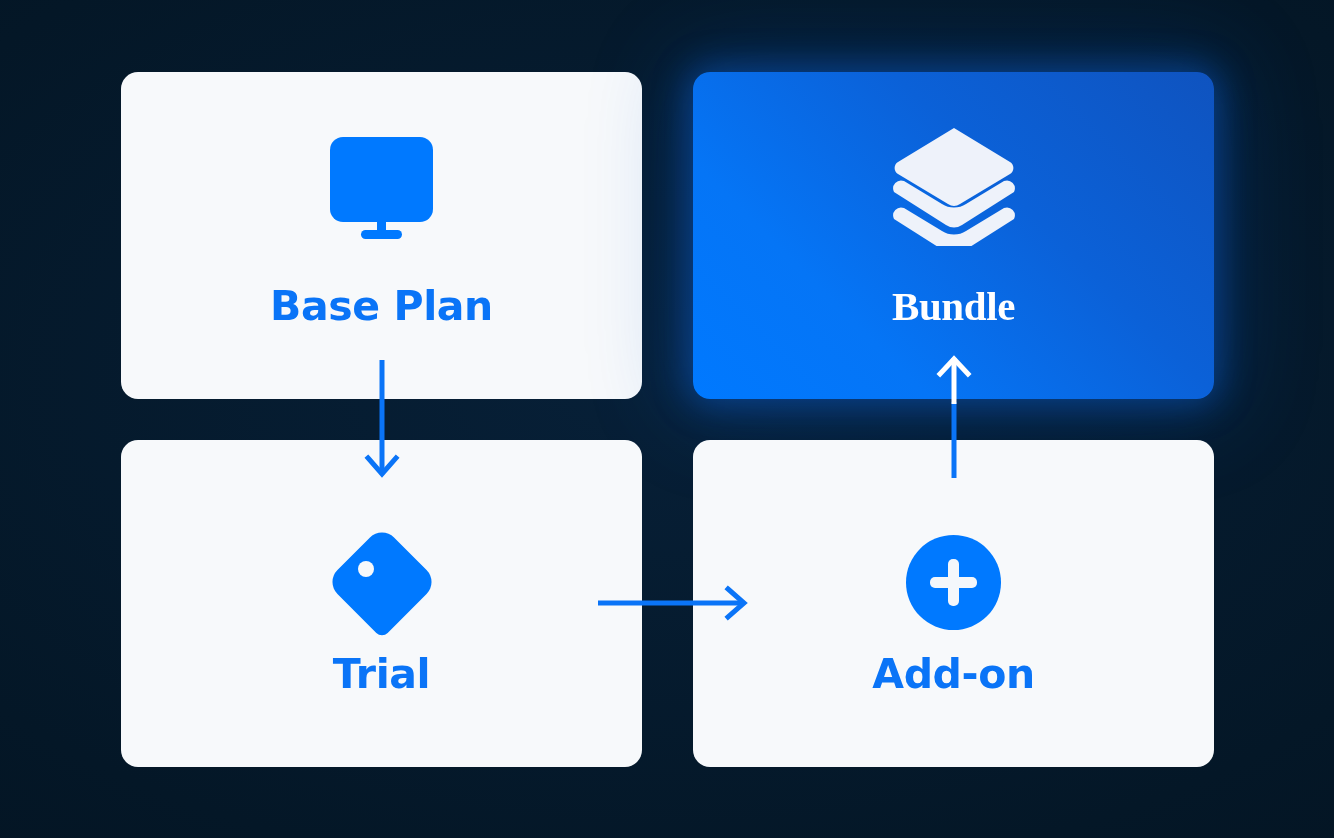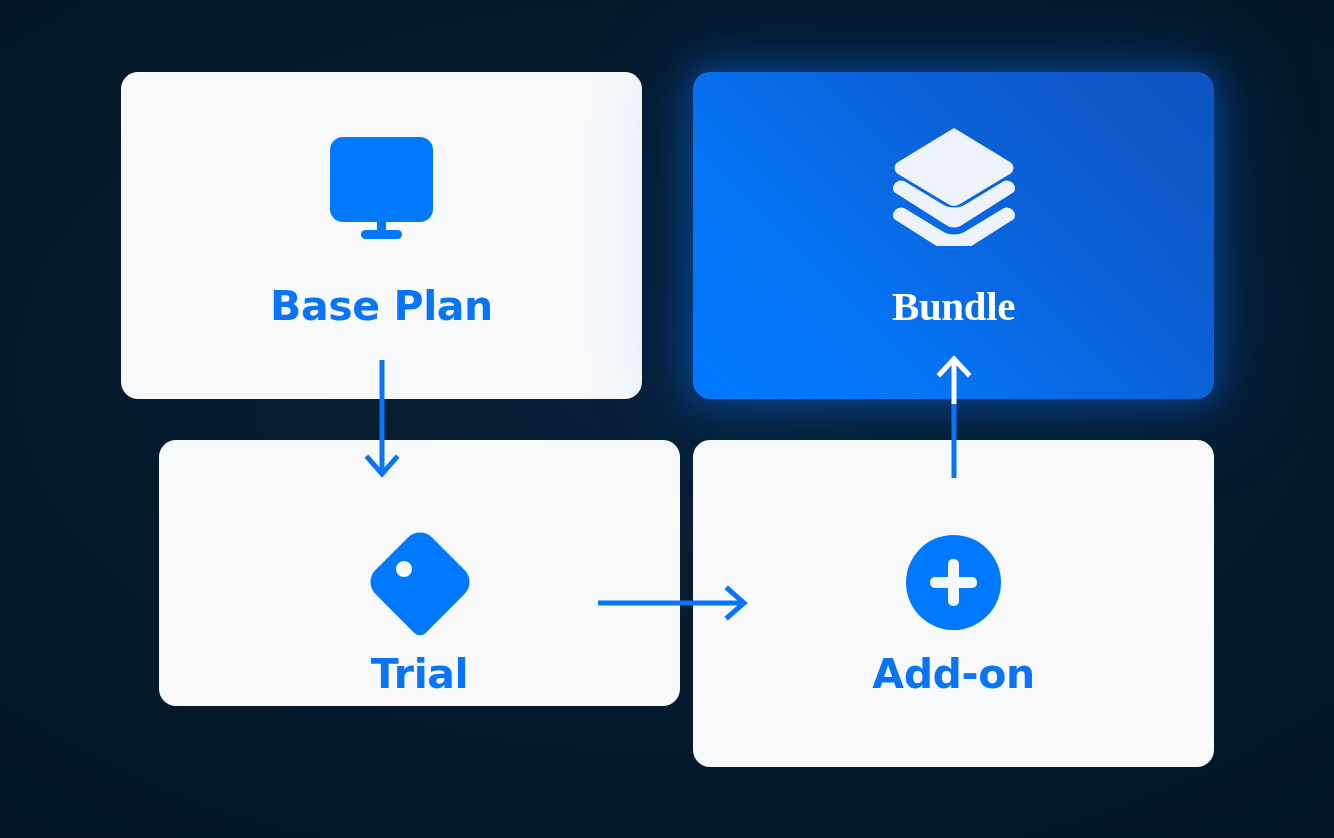--- a/index.html
+++ b/index.html
@@ -34,21 +34,21 @@
     background: #f7f9fb;
   }
   .card-accent {
     background: linear-gradient(225deg, #0f53bf 0%, #0b61d8 38%, #0575f6 72%, #0079ff 100%);
     box-shadow: 0 0 34px 6px rgba(11,106,230,0.42),
                 0 0 90px 18px rgba(10,90,210,0.22);
   }
 
   #card-base-plan  { left: 121px; top: 72px;  width: 521px; height: 327px; }
   #card-bundle     { left: 693px; top: 72px;  width: 521px; height: 327px; }
-  #card-trial      { left: 121px; top: 440px; width: 521px; height: 266px; margin-left: 38px; }
+  #card-trial      { left: 121px; top: 440px; width: 521px; height: 327px; }
   #card-addon      { left: 693px; top: 440px; width: 521px; height: 327px; }
 
   .icon-wrap {
     position: absolute;
     left: 0;
     right: 0;
     display: flex;
     justify-content: center;
     align-items: center;
   }

